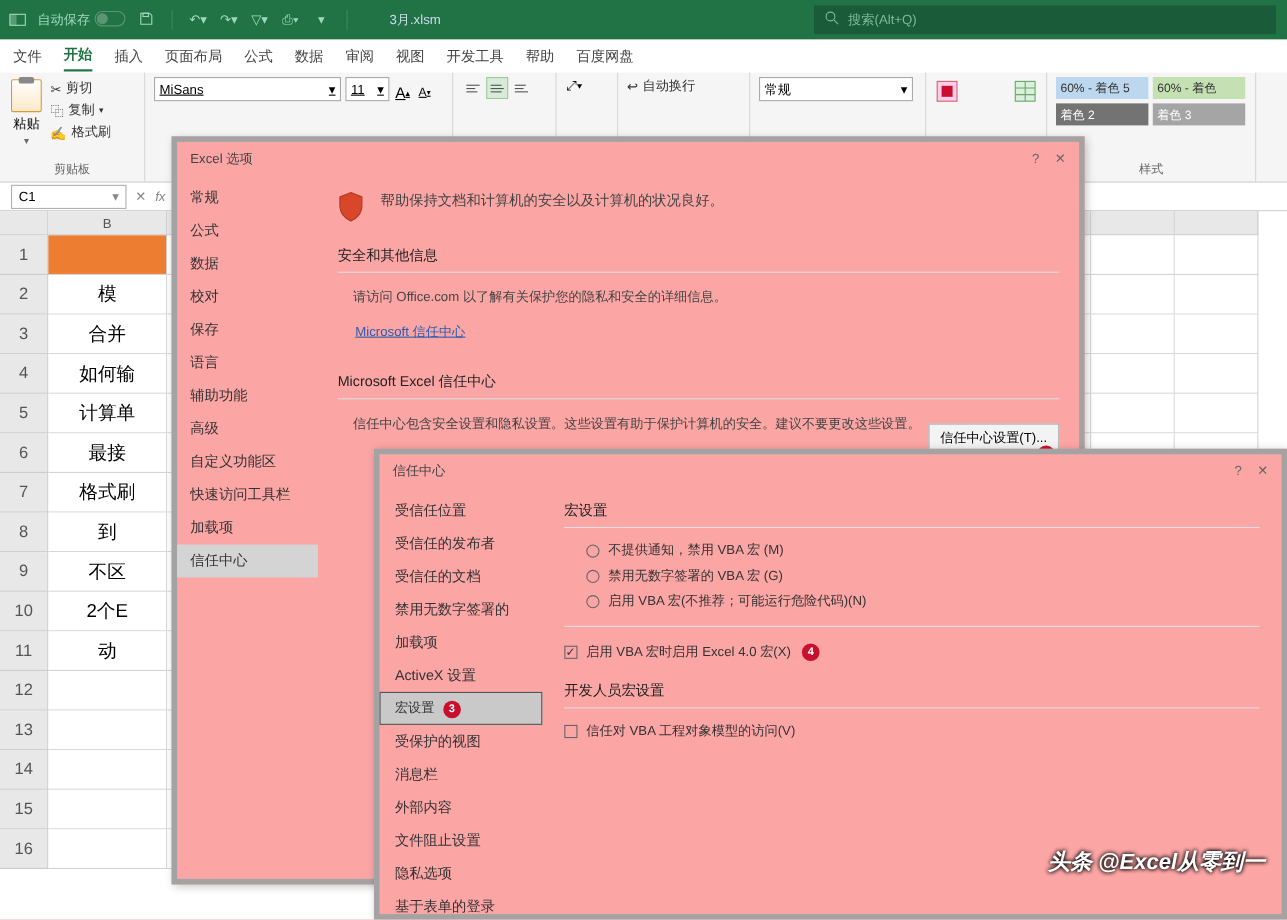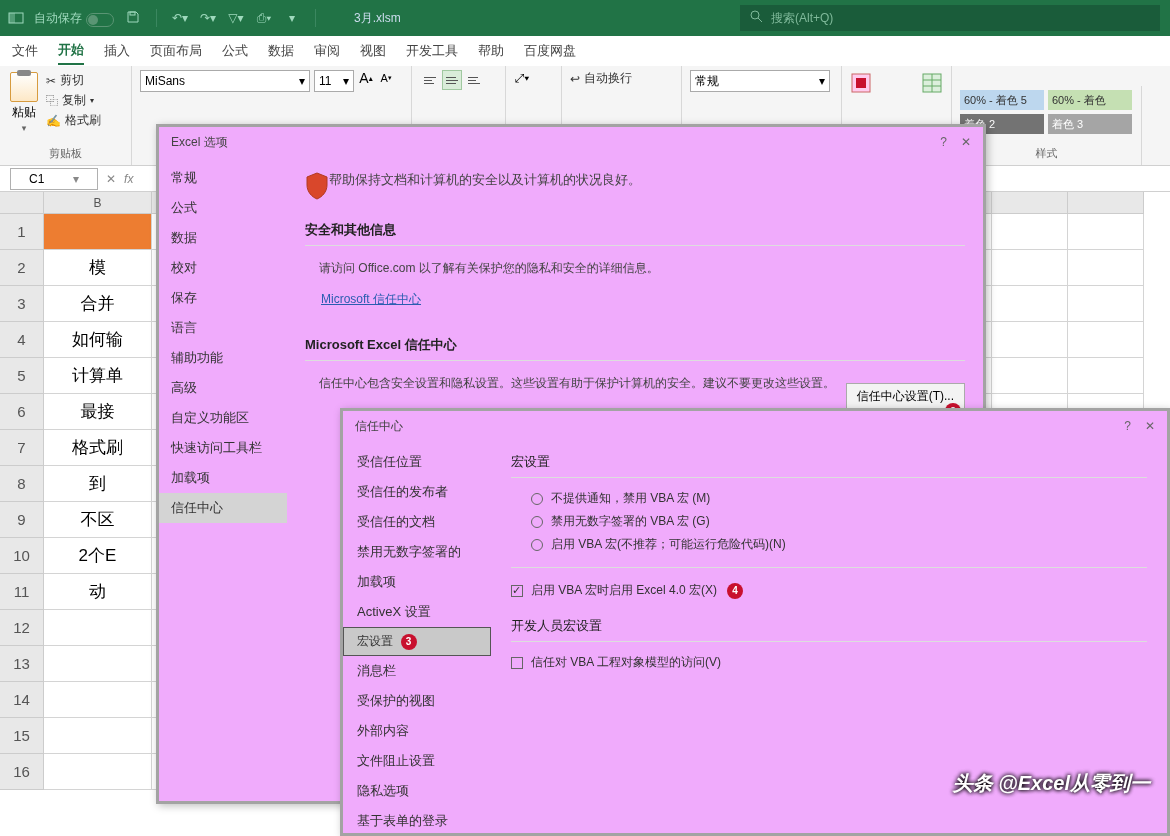--- a/index.html
+++ b/index.html
@@ -1,87 +1,87 @@
 <!DOCTYPE html>
 <html><head>
 <meta charset="utf-8">
 <style>
 *{box-sizing:border-box;margin:0;padding:0;font-family:"Microsoft YaHei","MiSans",sans-serif;font-size:12px;}
 body{background:#fff;width:1170px;height:836px;overflow:hidden;position:relative;}
 .titlebar{height:36px;background:#217346;display:flex;align-items:center;color:#fff;padding:0 8px;}
 .titlebar .left{display:flex;align-items:center;gap:10px;}
 .titlebar .icon{width:16px;height:16px;display:flex;align-items:center;justify-content:center;}
-.autosave{display:flex;align-items:flex-end;gap:4px;font-size:11px;color:#9fd9bd;}
+.autosave{display:flex;align-items:flex-start;gap:4px;font-size:11px;color:#9fd9bd;}
 .toggle{width:28px;height:14px;border:1px solid #5a9574;border-radius:8px;position:relative;}
 .toggle::after{content:"";position:absolute;left:1px;top:1px;width:10px;height:10px;border-radius:50%;background:#5a9574;}
 .qat-icon{color:#9fd9bd;width:18px;text-align:center;}
 .qat-sep{width:1px;height:18px;background:#3b8760;margin:0 4px;}
 .filename{margin-left:24px;color:#cde;font-size:12px;}
 .search-box{position:absolute;left:740px;top:5px;width:420px;height:26px;background:#1a5c3a;display:flex;align-items:center;padding:0 10px;gap:8px;color:#7fb99a;}
 .tabs{height:30px;background:#fff;display:flex;align-items:center;padding:0 12px;gap:20px;border-bottom:0;}
 .tab{font-size:13px;color:#444;cursor:pointer;}
 .tab.active{color:#217346;font-weight:600;border-bottom:2px solid #217346;padding-bottom:4px;margin-bottom:-4px;}
 .ribbon{height:100px;background:#f5f5f5;border-bottom:1px solid #d0d0d0;display:flex;}
 .rgroup{border-right:1px solid #d8d8d8;padding:4px 8px;display:flex;flex-direction:column;justify-content:space-between;}
 .rgroup-label{text-align:center;font-size:11px;color:#666;margin-top:2px;}
 .clipboard-body{display:flex;gap:6px;align-items:flex-start;}
 .paste-btn{display:flex;flex-direction:column;align-items:center;gap:2px;padding:2px;}
 .paste-icon{width:28px;height:30px;border:1px solid #d79b3e;background:linear-gradient(#fff,#fde8c6);border-radius:2px;position:relative;}
 .paste-icon::before{content:"";position:absolute;top:-3px;left:6px;width:14px;height:6px;background:#888;border-radius:2px;}
 .clip-small{display:flex;flex-direction:column;gap:3px;padding-top:2px;}
 .clip-row{display:flex;align-items:center;gap:4px;font-size:12px;color:#333;}
 .scissors{color:#333;}
 .formula-bar{height:26px;border-bottom:1px solid #d0d0d0;display:flex;align-items:center;}
-.name-box{width:88px;height:22px;border:1px solid #b0b0b0;margin-left:10px;padding:0 18px;display:flex;align-items:center;justify-content:space-between;background:#fff;}
+.name-box{width:105px;height:22px;border:1px solid #b0b0b0;margin-left:10px;padding:0 6px;display:flex;align-items:center;justify-content:space-between;background:#fff;}
 .fx-area{display:flex;align-items:center;gap:8px;margin-left:8px;color:#888;}
 .sheet{display:flex;}
 .row-headers{display:flex;flex-direction:column;}
 .corner{width:44px;height:22px;background:#e8e8e8;border-right:1px solid #ccc;border-bottom:1px solid #ccc;}
 .rowh{width:44px;height:36px;background:#e8e8e8;border-right:1px solid #ccc;border-bottom:1px solid #ccc;display:flex;align-items:center;justify-content:center;font-size:15px;color:#555;}
 .col-area{flex:1;}
 .col-headers{display:flex;height:22px;}
 .colh{background:#e8e8e8;border-right:1px solid #ccc;border-bottom:1px solid #ccc;display:flex;align-items:center;justify-content:center;color:#555;}
 .cells-row{display:flex;height:36px;}
 .cell{border-right:1px solid #d4d4d4;border-bottom:1px solid #d4d4d4;display:flex;align-items:center;justify-content:center;font-size:17px;color:#000;background:#fff;}
 .cell.head{font-weight:400;}
 .col-B{width:108px;}
 .col-oth{width:76px;}
-.dialog{position:absolute;background:#f0abfc;border:3px solid #a3a3a3;box-shadow:2px 2px 8px rgba(0,0,0,0.25);}
+.dialog{position:absolute;background:#fca5a5;border:5px solid #a3a3a3;box-shadow:2px 2px 8px rgba(0,0,0,0.25);}
 .dlg1{left:156px;top:124px;width:830px;height:680px;}
 .dlg-title{height:30px;display:flex;align-items:center;justify-content:space-between;padding:0 12px;color:#444;font-size:12px;}
 .dlg-titlebtns{display:flex;gap:14px;color:#666;}
 .dlg-body{display:flex;height:calc(100% - 30px);}
 .opt-side{width:128px;border-right:0;padding:6px 0;}
 .opt-item{padding:6px 12px;color:#333;cursor:pointer;font-size:13px;}
 .opt-item.sel{background:#d4d4d4;}
 .opt-main{flex:1;padding:14px 18px;position:relative;}
-.shield-row{display:flex;align-items:center;gap:0;margin-bottom:20px;}
+.shield-row{display:flex;align-items:center;gap:15px;margin-bottom:20px;}
 .shield{width:24px;height:28px;}
 .shield svg{width:24px;height:28px;}
 .sec-head{color:#444;font-size:13px;margin-bottom:12px;}
-.sec-sub{color:#222;font-size:13px;margin:10px 0 14px 0;padding-bottom:6px;border-bottom:1px solid #ddd;font-weight:700;}
+.sec-sub{color:#222;font-size:13px;margin:10px 0 14px 0;padding-bottom:6px;border-bottom:1px solid #ddd;font-weight:400;}
 .link{color:#2a5db0;text-decoration:underline;margin-left:16px;font-size:12px;cursor:pointer;}
 .desc{color:#444;font-size:12px;margin:8px 0 14px 14px;}
 .btn{background:#f3f3f3;border:1px solid #aaa;padding:4px 10px;font-size:12px;position:absolute;right:18px;top:226px;cursor:pointer;}
 .badge{position:absolute;width:16px;height:16px;border-radius:50%;background:#c8102e;color:#fff;font-size:10px;display:flex;align-items:center;justify-content:center;font-weight:600;}
 .dlg2{left:340px;top:408px;width:830px;height:428px;}
 .tc-side{width:148px;padding:6px 0;}
 .tc-item{padding:6px 14px;color:#333;cursor:pointer;font-size:13px;}
 .tc-item.sel{background:#c9c9c9;border:1px solid #555;padding:5px 13px;}
 .tc-main{flex:1;padding:12px 20px;}
 .group-head{color:#222;font-size:13px;border-bottom:1px solid #ddd;padding-bottom:6px;margin-bottom:12px;}
 .radio-row,.check-row{display:flex;align-items:center;gap:8px;margin:6px 0 6px 20px;font-size:13px;color:#333;}
 .radio{width:12px;height:12px;border:1px solid #666;border-radius:50%;display:inline-block;position:relative;}
 .radio.checked::after{content:"";position:absolute;left:2px;top:2px;width:6px;height:6px;background:#333;border-radius:50%;}
 .checkbox{width:12px;height:12px;border:1px solid #666;display:inline-block;position:relative;}
 .checkbox.checked::after{content:"✓";position:absolute;left:0;top:-2px;font-size:11px;color:#333;}
 .watermark{position:absolute;right:20px;bottom:39px;font-size:20px;font-weight:700;color:#fff;font-style:italic;text-shadow:0 0 4px #000,0 0 4px #000;}
 .style-gallery{display:flex;gap:4px;flex-wrap:wrap;width:176px;}
 .style-cell{width:84px;height:20px;font-size:11px;display:flex;align-items:center;padding:0 4px;color:#333;}
-.font-box{display:flex;align-items:flex-start;gap:4px;}
+.font-box{display:flex;align-items:flex-end;gap:4px;text-decoration:underline;}
 .combo{height:22px;border:1px solid #aaa;background:#fff;display:flex;align-items:center;justify-content:space-between;padding:0 4px;font-size:12px;}
 .small-icon{width:16px;height:16px;display:inline-flex;align-items:center;justify-content:center;border:1px solid transparent;}
 .align-box{display:flex;gap:2px;}
 .align-btn{width:20px;height:20px;border:1px solid transparent;display:flex;flex-direction:column;justify-content:center;gap:2px;padding:3px;}
 .align-btn.active{border:1px solid #a0c8a0;background:#d9ecd9;}
 .align-line{height:1px;background:#555;}
 .cell.c1{background:#ed7d31;}
 </style>
 </head>
 <body>
@@ -217,21 +217,21 @@
           <rect x="2" y="2" width="18" height="18" fill="#fce" stroke="#c66"></rect>
           <rect x="6" y="6" width="10" height="10" fill="#c8102e"></rect>
         </svg></span>
     <span><svg width="22" height="22">
           <rect x="2" y="2" width="18" height="18" fill="#dcefdc" stroke="#6a6"></rect>
           <line x1="2" y1="8" x2="20" y2="8" stroke="#6a6"></line>
           <line x1="2" y1="14" x2="20" y2="14" stroke="#6a6"></line>
           <line x1="11" y1="2" x2="11" y2="20" stroke="#6a6"></line>
         </svg></span>
   </div>
-  <div class="rgroup" style="width:190px;margin-top:20px;">
+  <div class="rgroup" style="width:190px;">
     <div class="style-gallery">
       <div class="style-cell" style="background:#bdd7ee">60% - 着色 5</div>
       <div class="style-cell" style="background:#c5e0b3">60% - 着色</div>
       <div class="style-cell" style="background:#737373;color:#fff">着色 2</div>
       <div class="style-cell" style="background:#a5a5a5;color:#fff">着色 3</div>
     </div>
     <div class="rgroup-label">样式</div>
   </div>
 </div>
 
@@ -426,22 +426,22 @@
   </div>
   <div class="dlg-body">
     <div class="tc-side">
       <div class="tc-item">受信任位置</div>
       <div class="tc-item">受信任的发布者</div>
       <div class="tc-item">受信任的文档</div>
       <div class="tc-item">禁用无数字签署的</div>
       <div class="tc-item">加载项</div>
       <div class="tc-item">ActiveX 设置</div>
       <div class="tc-item sel"><span>宏设置</span> <span class="badge" style="position:static;display:inline-flex;margin-left:4px">3</span></div>
+      <div class="tc-item">受保护的视图</div>
       <div class="tc-item">消息栏</div>
-      <div class="tc-item">受保护的视图</div>
       <div class="tc-item">外部内容</div>
       <div class="tc-item">文件阻止设置</div>
       <div class="tc-item">隐私选项</div>
       <div class="tc-item">基于表单的登录</div>
     </div>
     <div class="tc-main">
       <div class="group-head">宏设置</div>
       <div class="radio-row">
           <span class="radio"></span>
           <span>不提供通知，禁用 VBA 宏 (M)</span>

